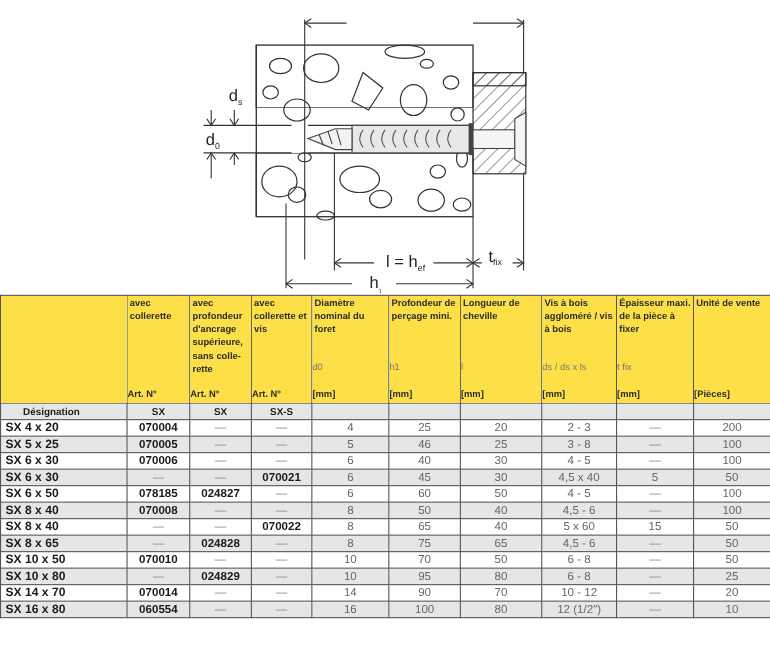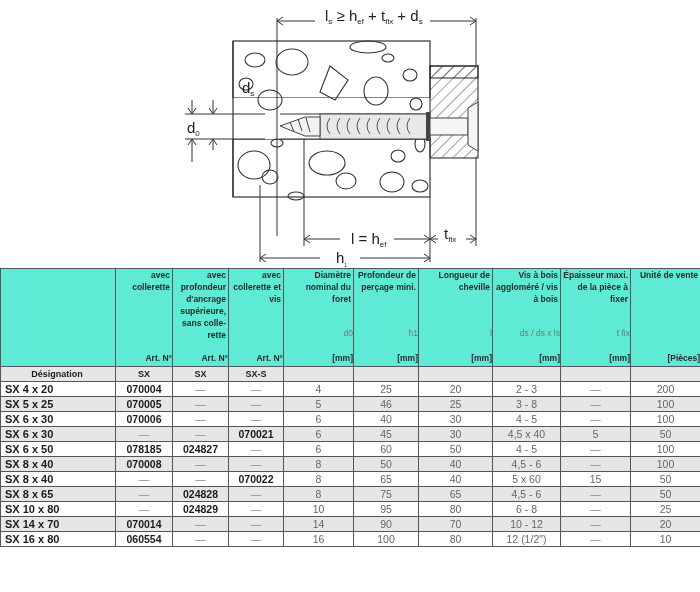--- a/index.html
+++ b/index.html
@@ -9,30 +9,30 @@
   .diagram svg { width: 320px; height: 268px; display: block; }
   .dlabel { position: absolute; font-family: "Liberation Sans", sans-serif;
             font-size: 15px; color: #222; white-space: nowrap; line-height: 1; }
   .dlabel sub { font-size: 8px; vertical-align: -3px; }
 
   table.spec { position: absolute; left: 0; top: 268px; width: 700px;
                border-collapse: collapse; table-layout: fixed;
                font-family: "Liberation Sans", sans-serif; }
   table.spec td, table.spec th { border: 1px solid #555; padding: 0 2px; overflow: hidden;
                                   white-space: nowrap; }
-  th.h { background: #5eead4; font-size: 8.5px; font-weight: bold; color: #2b2b2b;
-         vertical-align: top; text-align: right; padding-top: 2px; line-height: 12px;
+  th.h { background: #fde047; font-size: 8.5px; font-weight: bold; color: #2b2b2b;
+         vertical-align: top; text-align: left; padding-top: 2px; line-height: 12px;
          height: 97px; position: relative; }
   th.h .top { display: block; white-space: normal; }
   th.h .sym { position: absolute; left: 0; right: 0; top: 58px; font-weight: normal;
               color: #777; font-size: 8.5px; }
   th.h .unit { position: absolute; left: 0; right: 0; bottom: 2px; }
   tr.desig td { background: #e6e6e6; font-size: 9px; font-weight: bold; height: 14px;
                 text-align: center; line-height: 14px; }
-  tr.desig td.first { text-align: center; padding-left: 0; }
+  tr.desig td.first { text-align: left; padding-left: 20px; }
   tr.row td { height: 14px; line-height: 14px; font-size: 10.5px; text-align: center; color: #666; }
   tr.row:nth-child(even) td { background: #e6e6e6; }
   tr.row td.name { text-align: left; padding-left: 4px; font-weight: bold; color: #1a1a1a; font-size: 11px; }
   tr.row td.art { font-weight: bold; color: #1a1a1a; }
   tr.row td.dash { color: #888; }
 </style>
 </head>
 <body>
 
 <div class="diagram">
@@ -126,24 +126,21 @@
         <path d="M256 235 L250 239 L256 243"></path>
       <line x1="286" y1="239" x2="296" y2="239"></line>
         <path d="M290 235 L296 239 L290 243"></path>
       <line x1="80" y1="185" x2="80" y2="262"></line>
       <line x1="80" y1="258" x2="140" y2="258"></line>
         <path d="M86 254 L80 258 L86 262"></path>
       <line x1="180" y1="258" x2="250" y2="258"></line>
         <path d="M244 254 L250 258 L244 262"></path>
     </g>
   </svg>
-  <div class="dlabel" style="left:145px; top:8px;">
-    <span>l</span><sub>s</sub><span> ≥ h</span><sub>ef</sub><span> + t</span><sub>fix</sub><span> + d</span><sub>s</sub>
-  </div>
-  <div class="dlabel" style="left:28px; top:80px;margin-left:34px;">
+  <div class="dlabel" style="left:28px; top:80px;">
     <span>d</span><sub>s</sub>
   </div>
   <div class="dlabel" style="left:7px; top:120px;">
     <span>d</span><sub>0</sub>
   </div>
   <div class="dlabel" style="left:171px; top:231px;">
     <span>l = h</span><sub>ef</sub>
   </div>
   <div class="dlabel" style="left:264px; top:226px;">
     <span>t</span><sub>fix</sub>
@@ -317,20 +314,32 @@
         <td class="art">024828</td>
         <td class="dash">—</td>
         <td>8</td>
         <td>75</td>
         <td>65</td>
         <td>4,5 - 6</td>
         <td class="dash">—</td>
         <td>50</td>
       </tr>
       <tr class="row">
+        <td class="name">SX 10 x 50</td>
+        <td class="art">070010</td>
+        <td class="dash">—</td>
+        <td class="dash">—</td>
+        <td>10</td>
+        <td>70</td>
+        <td>50</td>
+        <td>6 - 8</td>
+        <td class="dash">—</td>
+        <td>50</td>
+      </tr>
+      <tr class="row">
         <td class="name">SX 10 x 80</td>
         <td class="dash">—</td>
         <td class="art">024829</td>
         <td class="dash">—</td>
         <td>10</td>
         <td>95</td>
         <td>80</td>
         <td>6 - 8</td>
         <td class="dash">—</td>
         <td>25</td>

